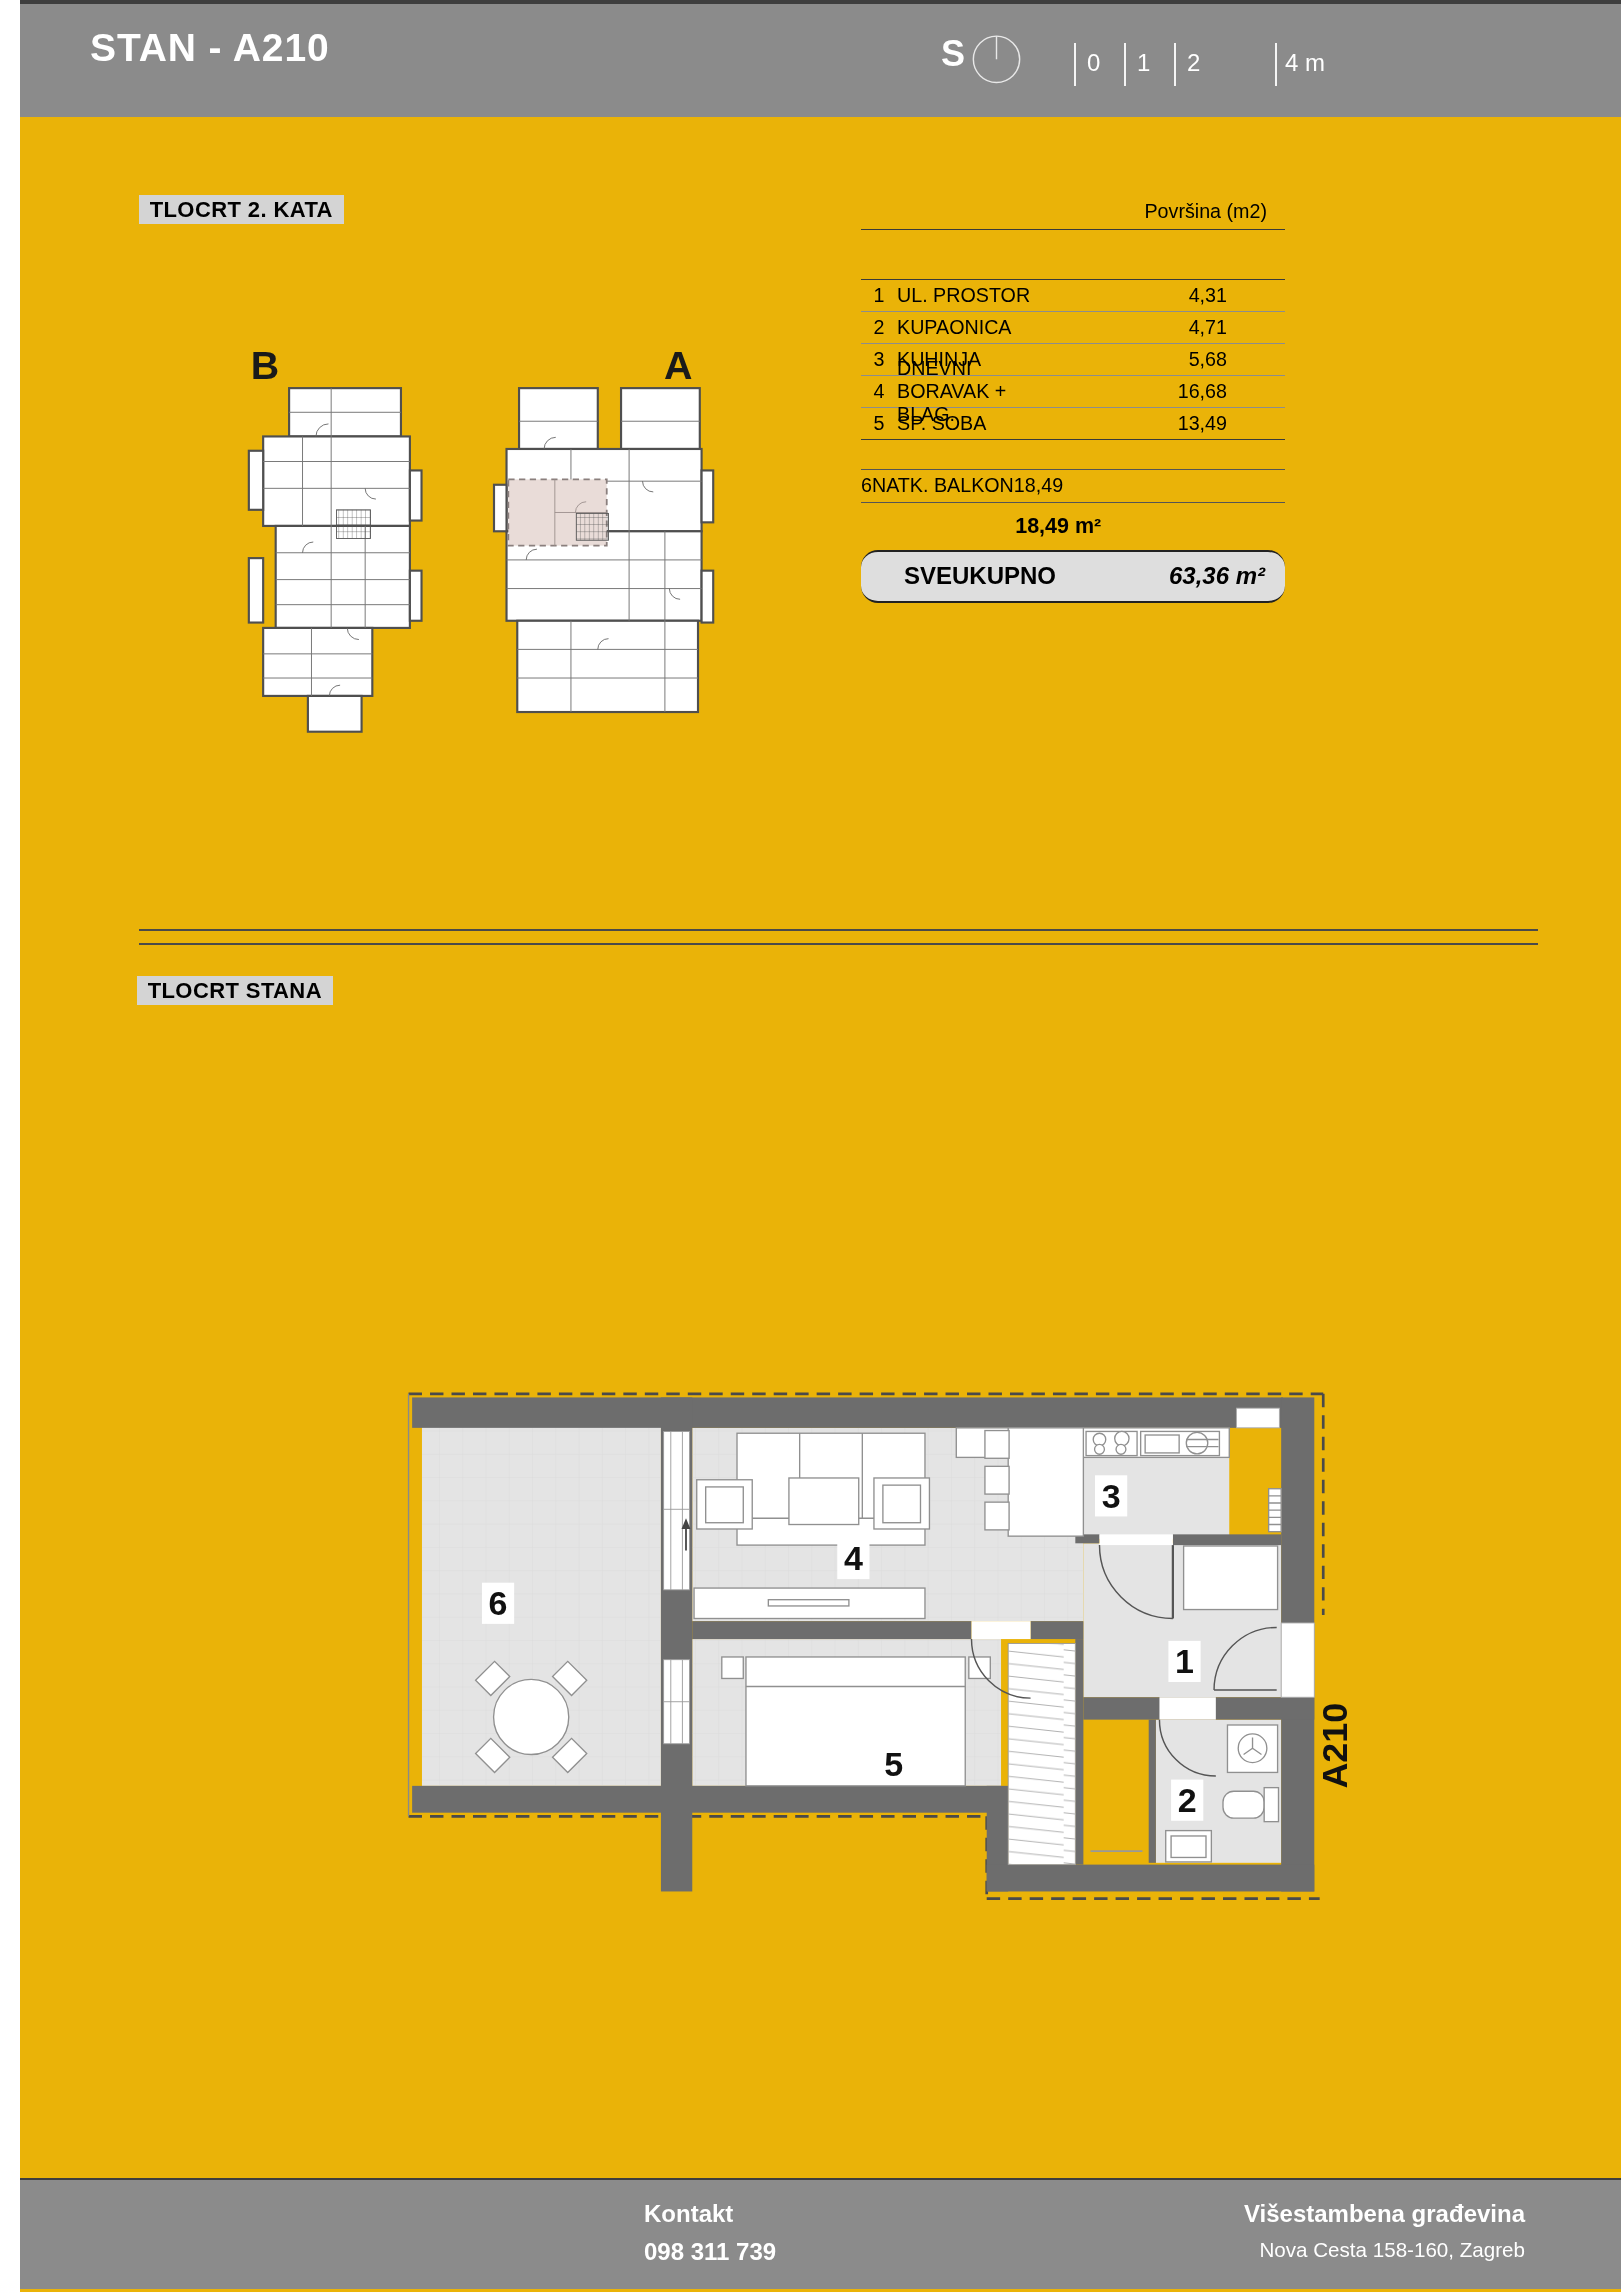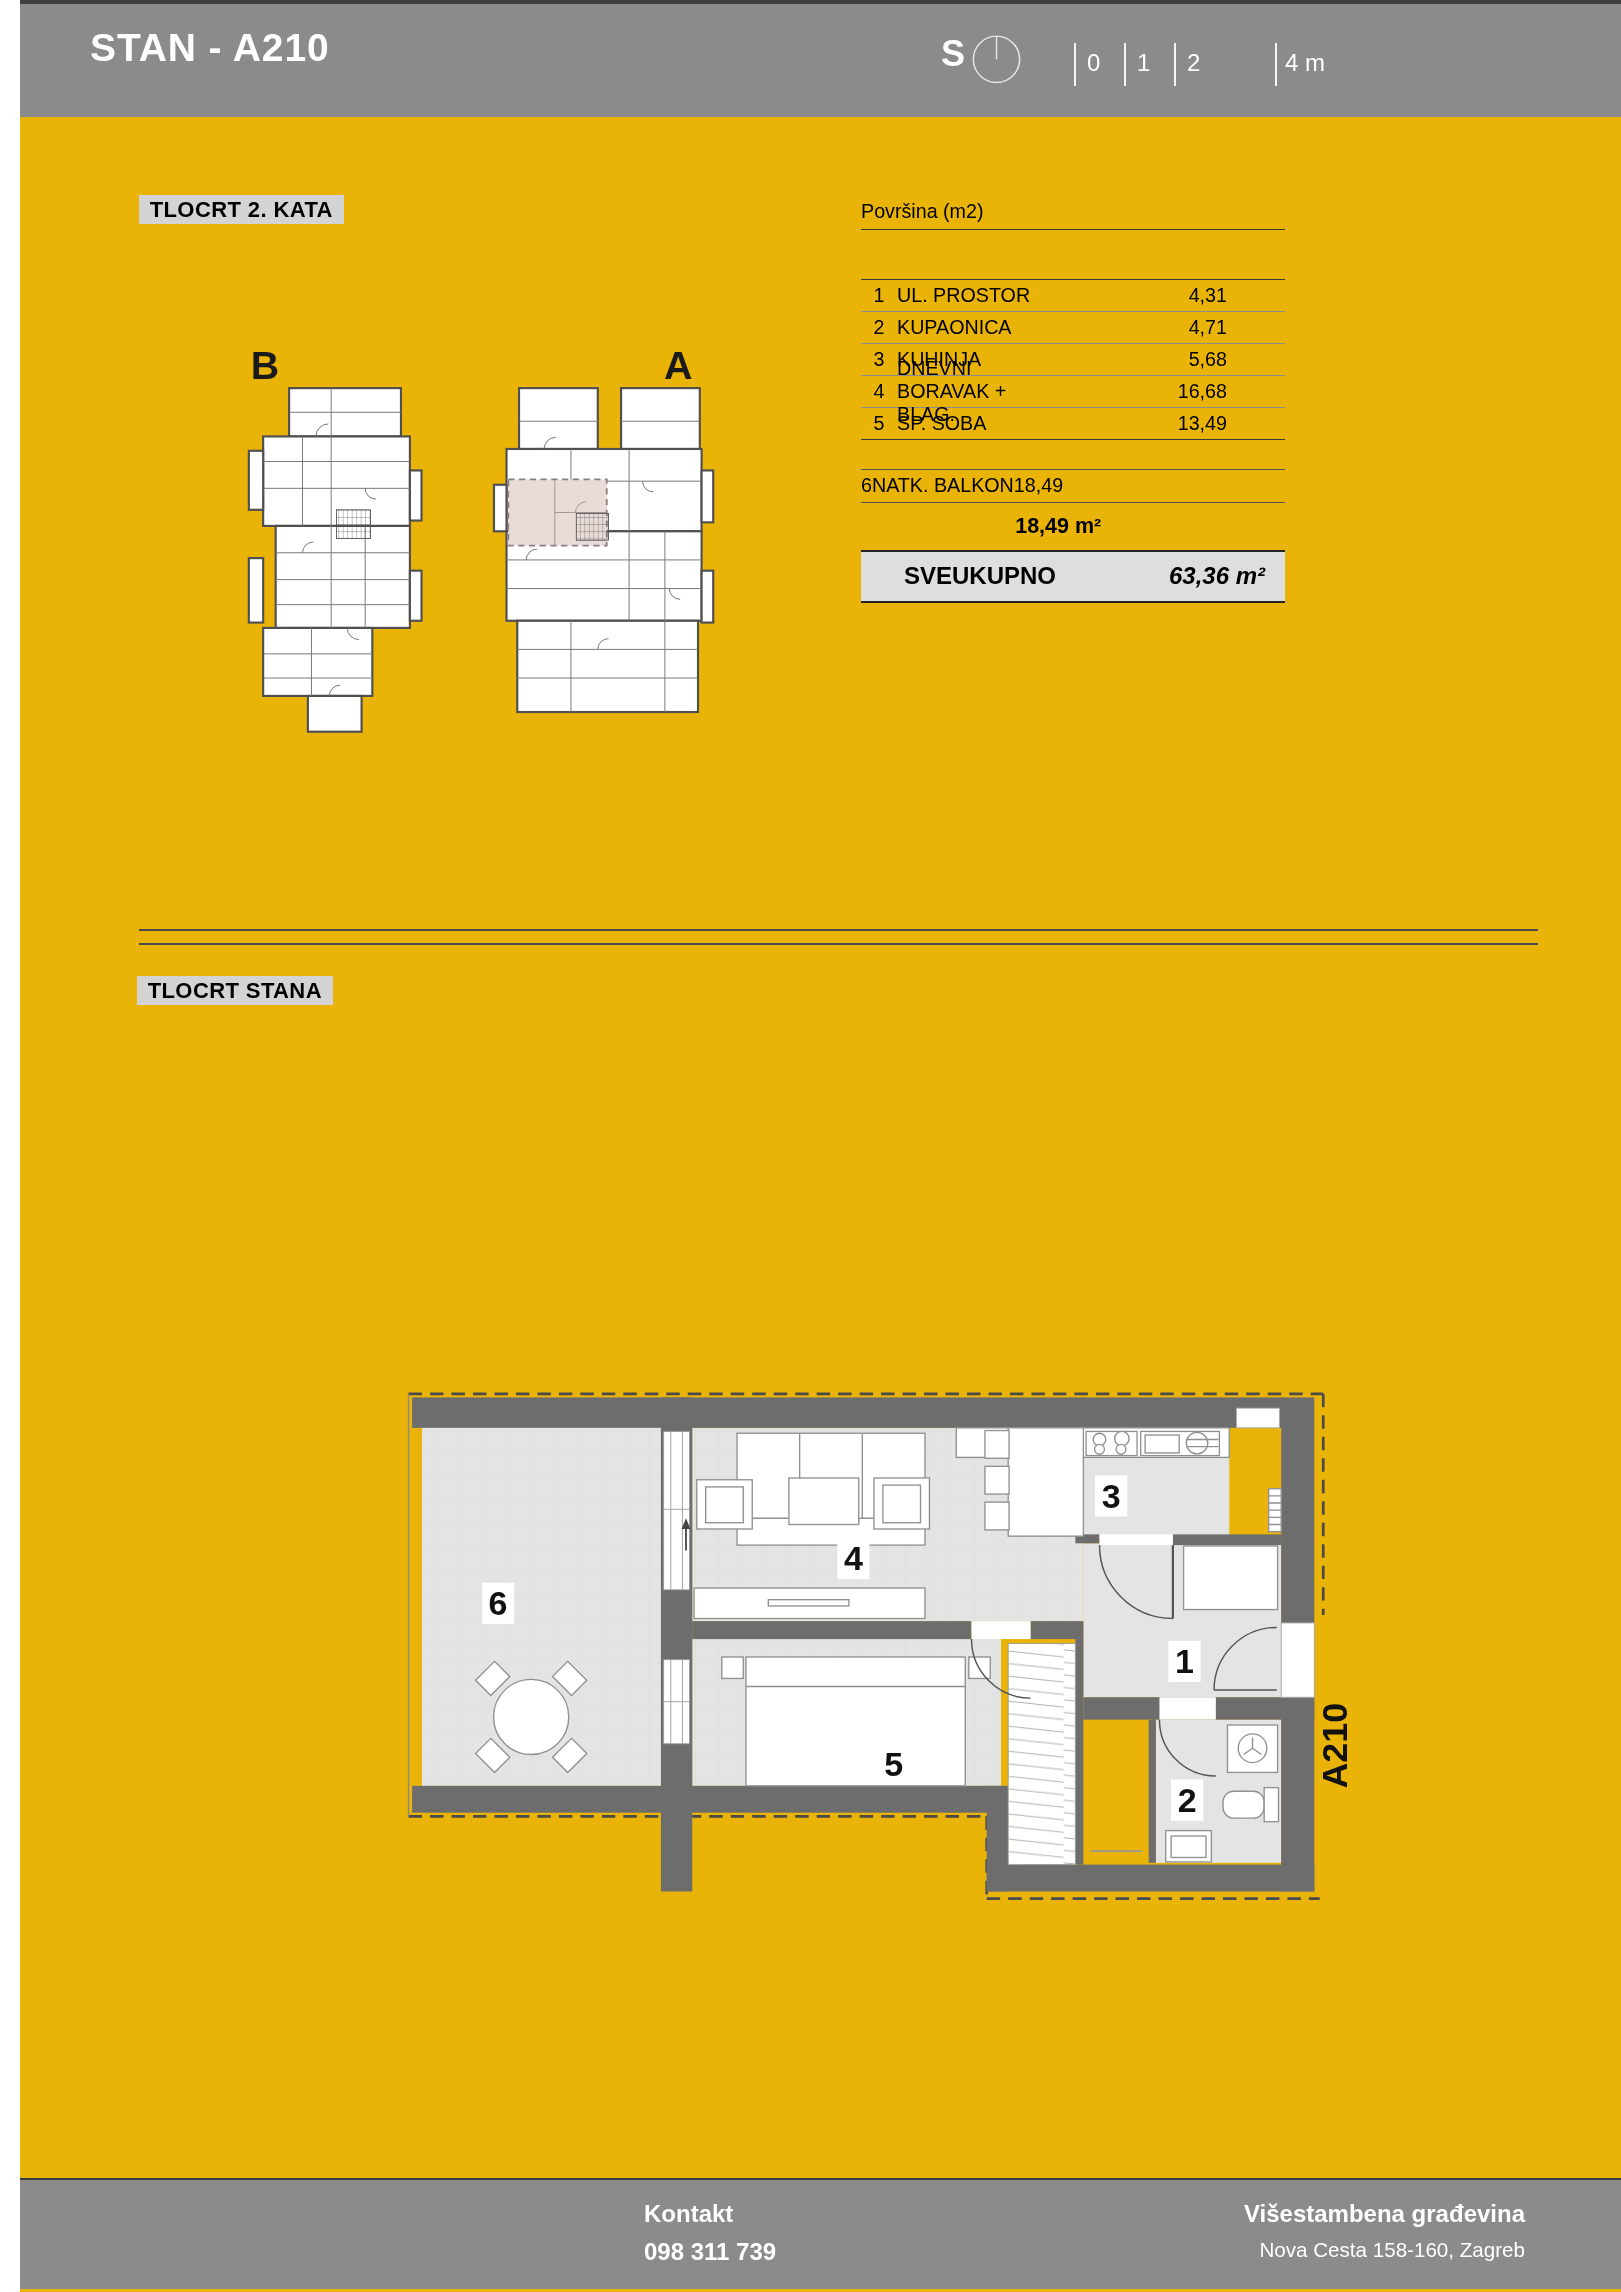--- a/index.html
+++ b/index.html
@@ -11,35 +11,35 @@
   .topbar .title{position:absolute;left:70px;top:21.5px;font-size:39px;font-weight:bold;color:#fff;letter-spacing:0.9px;}
   .north{position:absolute;left:921px;top:29px;font-size:36px;font-weight:bold;color:#fff;}
   .compass{position:absolute;left:948px;top:25px;}
   .tick{position:absolute;top:39px;width:1.8px;height:43px;background:#f5f5f5;}
   .tlabel{position:absolute;top:45px;font-size:24px;color:#fff;}
   
   .chip{position:absolute;background:#d4d4d4;color:#000;font-weight:bold;font-size:22px;
         height:29px;line-height:29px;padding:0 10.7px;letter-spacing:0.4px;}
   
   .tbl{position:absolute;left:841px;top:199px;width:424px;font-size:19.7px;color:#000;}
-  .tbl-header{height:29.6px;line-height:25px;text-align:left;padding-right:18px;border-bottom:1.8px solid #3a3a3a;}
+  .tbl-header{height:29.6px;line-height:25px;text-align:right;padding-right:18px;border-bottom:1.8px solid #3a3a3a;}
   .sp55{height:49px;} .sp32{height:29px;}
   .tbl-main{border-top:1.8px solid #3a3a3a;}
   .trow{display:flex;align-items:center;height:31px;border-bottom:0.9px solid #8d8d8d;}
   .trow:last-child{border-bottom:1.8px solid #3a3a3a;}
   .trow .num{width:36px;text-align:center;}
   .trow .nm{flex:1;}
   .trow .ar{width:161px;text-align:right;padding-right:58px;}
   .subtotal{height:48px;line-height:48px;text-align:right;padding-right:29.6px;
             font-weight:bold;font-size:21.5px;border-bottom:2.7px solid #222;}
   .tbl-balc{border-top:1.8px solid #555;}
   .brow{display:flex;align-items:center;height:32px;border-bottom:1.8px solid #555;}
   .subtotal2{height:47px;line-height:47px;text-align:center;padding-right:29.6px;font-weight:bold;font-size:21.5px;}
   .total-row{height:49px;background:#dedede;border-top:2.7px solid #222;border-bottom:2.7px solid #222;
-             display:flex;align-items:center;font-weight:bold;font-size:24px;}
+             display:flex;align-items:center;font-weight:bold;font-size:24px;border-radius:17px;}
   .total-row .tl{padding-left:43px;}
   .total-row .tv{margin-left:auto;padding-right:20px;font-style:italic;}
   
   .rule{position:absolute;left:119px;width:1399px;height:1.8px;background:#4a4a4a;}
   .note{position:absolute;right:13.4px;top:2142px;font-size:20.6px;font-weight:bold;color:#000;}
   
   .footbar{position:absolute;left:0;top:2178px;width:1621px;height:111px;background:#8b8b8b;
            border-top:2.7px solid #3e3e3e;box-sizing:border-box;color:#fff;}
   .f-b{font-size:24px;font-weight:bold;}
   .f-r{font-size:20.6px;}

